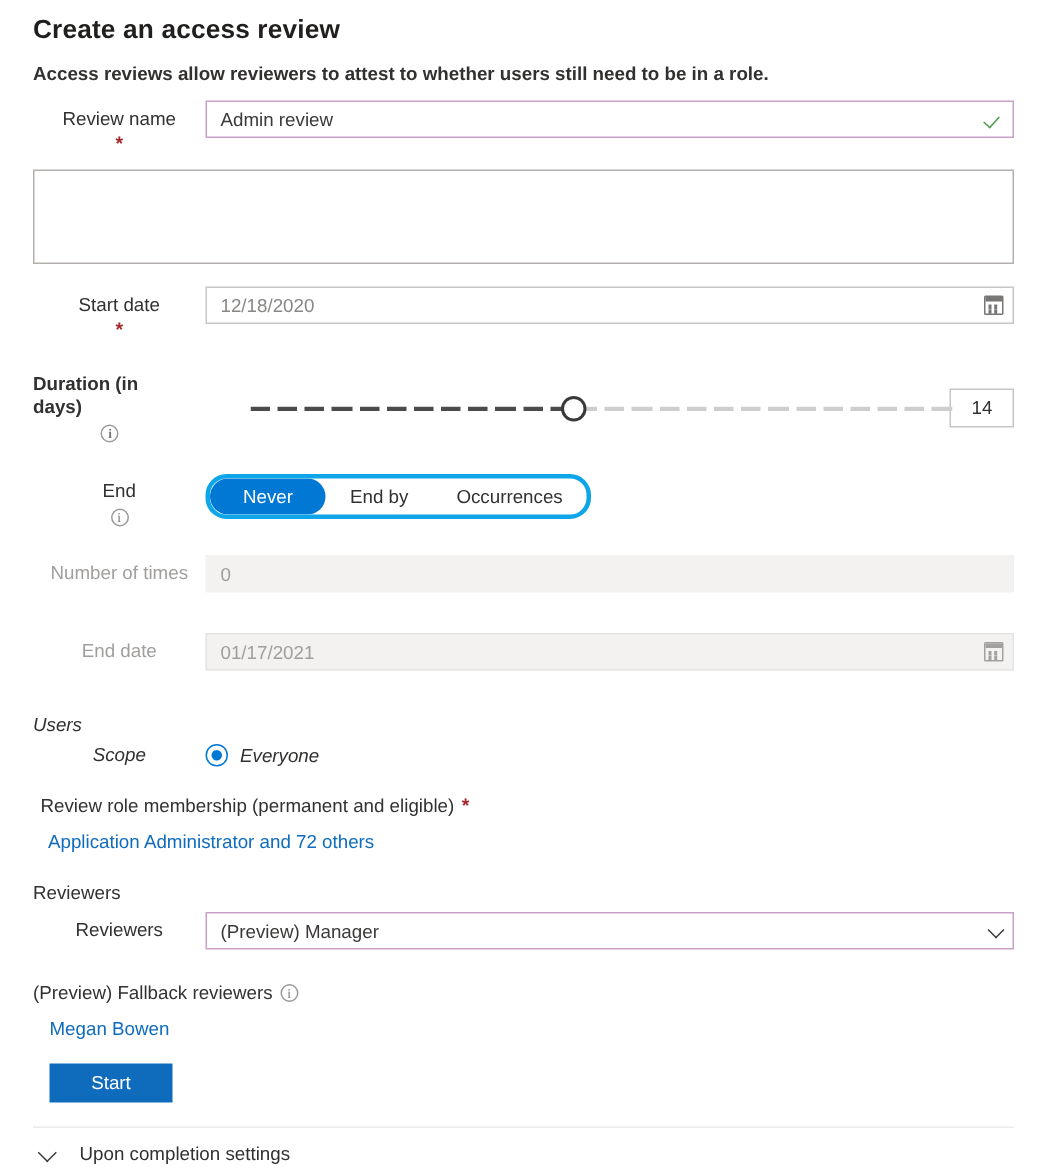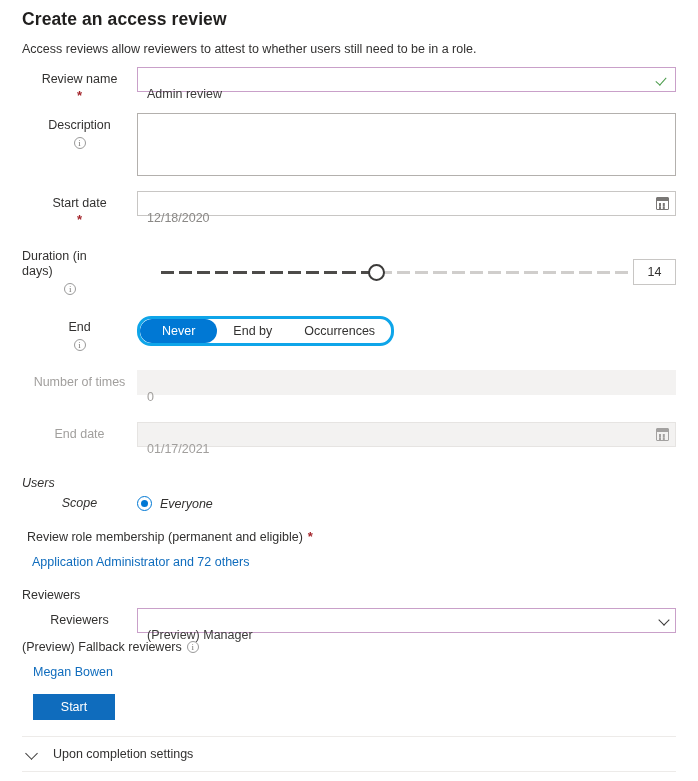--- a/index.html
+++ b/index.html
@@ -31,20 +31,21 @@
     color: #201f1e;
     margin: 0;
     padding-top: 9px;
     letter-spacing: .1px;
   }
   .page-subtitle {
     font-size: 12.5px;
     color: #323130;
     margin: 0;
     padding-top: 12px;
+    font-weight: bold;
   }
 
   
   .row {
     display: flex;
     align-items: flex-start;
   }
   .label {
     width: 115px;
     min-width: 115px;
@@ -110,21 +111,21 @@
   }
   .textbox.disabled-bordered {
     background: #f3f2f1;
     border-color: #e6e4e2;
     color: #a19f9d;
   }
   .textbox-wrap { position: relative; }
   .tb-text {
     position: absolute;
     left: 9px;
-    top: 14px;
+    top: 0;
     line-height: 25px;
     font-size: 12.5px;
     text-align: center;
   }
   .tb-text.muted { color: #8a8886; }
   .tb-text.value { color: #3b3a39; }
 
   .textarea {
     box-sizing: border-box;
     width: 100%;
@@ -393,24 +394,20 @@
           <span class="tb-text value">Admin review</span>
         </div>
         <div class="trail">
           <span class="check-icon"></span>
         </div>
       </div>
     </div>
   </div>
 
   <div class="row" style="margin-top:12px;">
-    <div class="label">
-      <span>Description</span>
-      <span class="info-icon"></span>
-    </div>
     <div class="field">
       <div class="textarea"></div>
     </div>
   </div>
 
   <div class="row" style="margin-top:15px;">
     <div class="label">
       <span>Start date</span>
       <span class="req">*</span>
     </div>
@@ -421,21 +418,21 @@
         </div>
         <div class="trail">
           <span class="cal-icon"></span>
         </div>
       </div>
     </div>
   </div>
 
 
   <div class="slider-row" style="margin-top:24px;">
-    <div class="label" style="width:auto;min-width:0;padding-top:0;">
+    <div class="label" style="width:auto;min-width:0;padding-top:0;font-weight:bold;">
       <span>Duration (in days)</span>
       <span class="info-icon"></span>
     </div>
     <div class="slider-area">
       <div class="track" id="slider-track">
           <div class="seg on"></div>
           <div class="seg on"></div>
           <div class="seg on"></div>
           <div class="seg on"></div>
           <div class="seg on"></div>
@@ -546,21 +543,21 @@
             <span class="tb-text value">(Preview) Manager</span>
           </div>
           <div class="trail">
             <span class="chev"></span>
           </div>
         </div>
       </div>
     </div>
   </div>
 
-  <div style="margin-top:7px;">
+  <div style="margin-top:22px;">
     <div class="sub-label">
       <span>(Preview) Fallback reviewers</span>
       <span class="info-icon"></span>
     </div>
     <div style="margin-top:8px;padding-left:11px;">
       <a class="link">Megan Bowen</a>
     </div>
   </div>
 
   <div style="margin-top:14px;padding-left:11px;">

